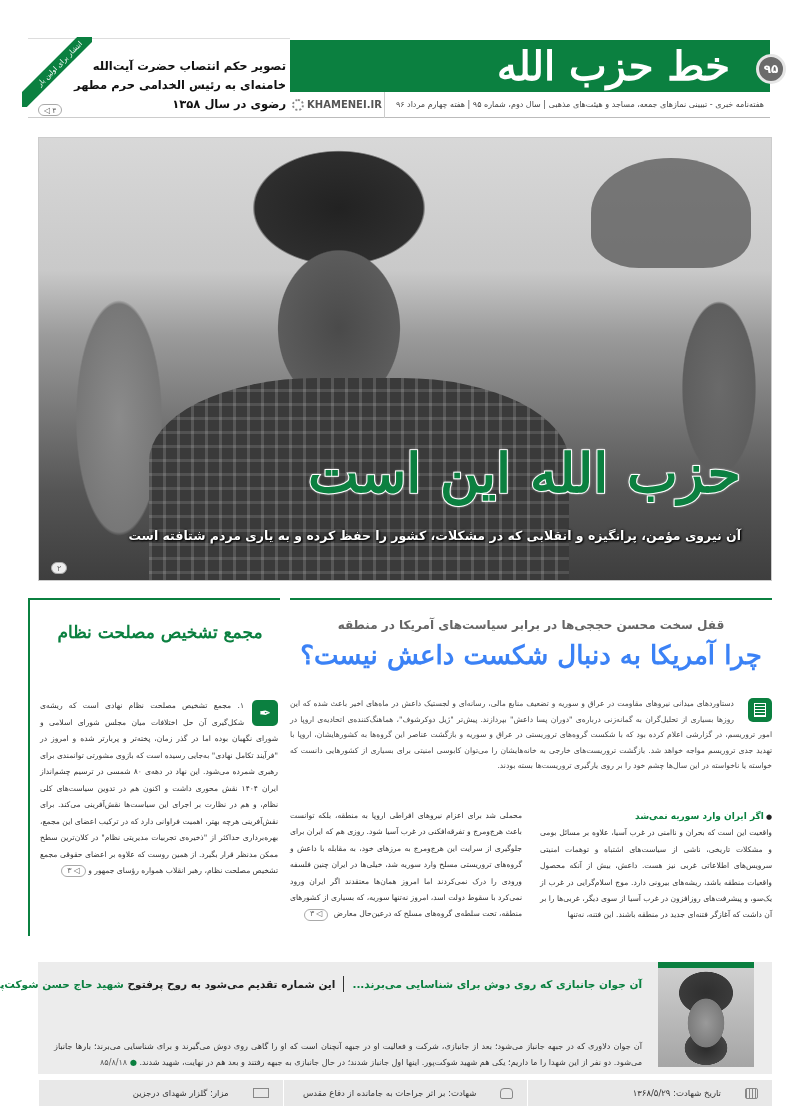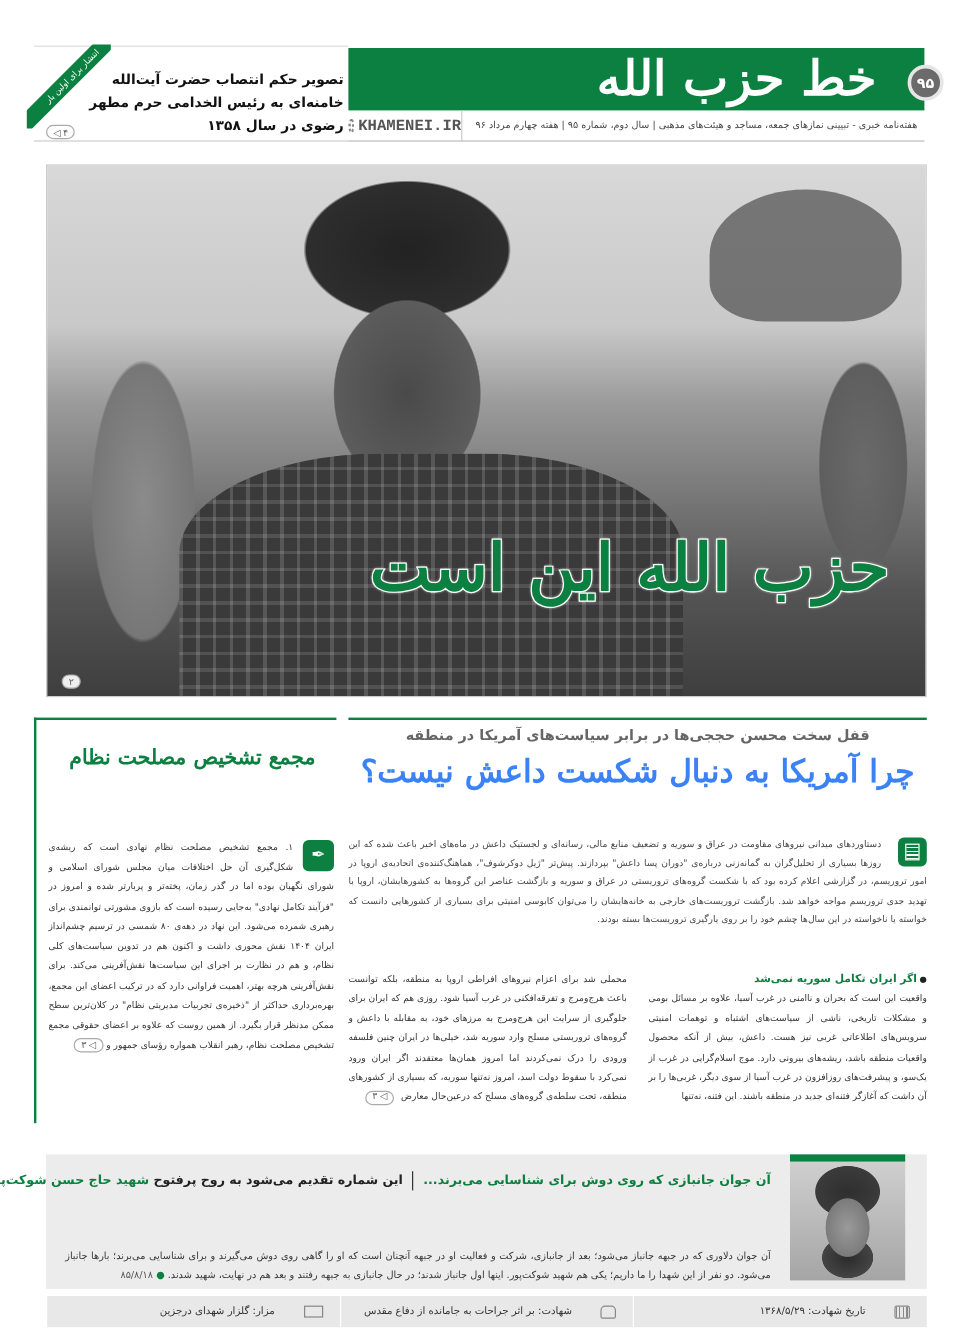--- a/index.html
+++ b/index.html
@@ -5,21 +5,21 @@
   * { box-sizing: border-box; margin: 0; padding: 0; }
   html, body { width: 800px; height: 1116px; background: #ffffff; overflow: hidden; }
   body { font-family: "DejaVu Sans", sans-serif; color: #222; position: relative; direction: rtl; }
 
   
   .masthead { position: absolute; left: 290px; top: 40px; width: 480px; height: 52px; background: #0b8040; }
   .masthead .logo { position: absolute; right: 40px; top: 4px; font-family: "DejaVu Serif", serif; font-weight: bold; font-size: 40px; color: #fff; letter-spacing: -2px; line-height: 44px; }
   .issue-badge { position: absolute; left: 756px; top: 54px; width: 30px; height: 30px; border-radius: 50%; background: #6b6b6b; border: 3px solid #e6e6e6; color: #fff; font-size: 12px; font-weight: bold; display: flex; align-items: center; justify-content: center; }
   .subbar { position: absolute; left: 290px; top: 92px; width: 480px; height: 26px; border-bottom: 1px solid #bbb; display: flex; align-items: center; }
   .subbar .tagline { flex: 1; font-size: 8px; color: #444; padding-right: 6px; white-space: nowrap; overflow: hidden; }
-  .subbar .site { width: 95px; height: 26px; border-right: 1px solid #ccc; display: flex; align-items: center; justify-content: center; gap: 3px; font-size: 13px; font-weight: bold; color: #555; direction: ltr; font-family: Liberation Mono, monospace; }
+  .subbar .site { width: 95px; height: 26px; border-right: 1px solid #ccc; display: flex; align-items: center; justify-content: center; gap: 3px; font-size: 10px; font-weight: bold; color: #555; direction: ltr; }
   .subbar .site .gear { width: 12px; height: 12px; border-radius: 50%; border: 2px dotted #888; }
 
   .top-teaser { position: absolute; left: 28px; top: 38px; width: 262px; height: 80px; border-top: 1px solid #ddd; border-bottom: 1px solid #ccc; }
   .top-teaser .ribbon { position: absolute; left: -6px; top: -2px; width: 70px; height: 70px; overflow: hidden; }
   .top-teaser .ribbon span { position: absolute; left: -22px; top: 20px; width: 120px; transform: rotate(-45deg); background: #0b8040; color: #fff; font-size: 7px; text-align: center; padding: 3px 0; }
   .top-teaser .title { position: absolute; right: 4px; top: 18px; width: 230px; font-size: 11.5px; font-weight: bold; color: #111; line-height: 19px; text-align: right; }
   .pg-ref { display: inline-flex; align-items: center; gap: 2px; border: 1px solid #aaa; border-radius: 8px; padding: 0 5px; font-size: 8px; color: #666; height: 12px; background: #fff; }
 
   
   .hero { position: absolute; left: 38px; top: 137px; width: 734px; height: 444px; overflow: hidden; border: 1px solid #ccc;
@@ -32,21 +32,21 @@
   .hero .trees { position: absolute; right: 20px; top: 20px; width: 160px; height: 110px; border-radius: 50% 50% 30% 30%; background: #555; opacity: .75; }
   .hero .scarf { position: absolute; left: 110px; top: 240px; width: 420px; height: 210px; background:
       repeating-linear-gradient(90deg, rgba(255,255,255,.15) 0 3px, transparent 3px 14px),
       repeating-linear-gradient(0deg, rgba(255,255,255,.12) 0 3px, transparent 3px 14px), #3a3a3a; border-radius: 40% 40% 0 0; }
   .hero .headline { position: absolute; right: 30px; top: 300px; font-family: "DejaVu Serif", serif; font-weight: bold; font-size: 54px; color: #0b8040; -webkit-text-stroke: 2px #fff; paint-order: stroke fill; text-shadow: 0 0 3px #fff, 0 0 2px #fff; line-height: 70px; }
   .hero .subhead { position: absolute; right: 30px; top: 390px; font-size: 12.5px; font-weight: bold; color: #fff; text-shadow: 0 0 3px #000, 1px 1px 2px #000; white-space: nowrap; }
   .hero .pg-ref { position: absolute; left: 12px; top: 424px; background: #eee; }
 
   
   .main-article { position: absolute; left: 290px; top: 598px; width: 482px; height: 180px; border-top: 2px solid #0b8040; }
-  .main-article .kicker { margin-top: 6px; text-align: center; font-size: 12px; font-weight: bold; color: #666; }
+  .main-article .kicker { margin-top: 18px; text-align: center; font-size: 12px; font-weight: bold; color: #666; }
   .main-article .title { margin-top: 8px; text-align: center; font-size: 26px; font-weight: bold; color: #3b82f6; font-family: "DejaVu Serif", serif; }
   .main-article .lead { position: absolute; right: 0; top: 96px; width: 482px; font-size: 7.6px; line-height: 15.5px; color: #444; text-align: justify; }
   .main-article .lead .icon-box { float: right; width: 24px; height: 24px; margin: 2px 0 4px 14px; border-radius: 5px; background: #0b8040; display: flex; align-items: center; justify-content: center; }
   .main-article .lead .icon-box i { width: 12px; height: 14px; border: 1.5px solid #fff; background: repeating-linear-gradient(0deg, #fff 0 1px, transparent 1px 3px); }
 
   .col { position: absolute; font-size: 7.6px; line-height: 16.4px; color: #333; text-align: justify; }
   .col-right { left: 540px; top: 808px; width: 232px; }
   .col-right .subtitle { color: #0b8040; font-weight: bold; font-size: 9px; }
   .col-right .subtitle::before { content: "●"; color: #222; font-size: 7px; margin-left: 2px; }
   .col-mid { left: 290px; top: 808px; width: 232px; }
@@ -104,38 +104,39 @@
   <div class="site">
     <span class="gear"></span>
     <span>KHAMENEI.IR</span>
   </div>
 </div>
 
 <div class="hero">
   <div class="trees"></div>
   <div class="scarf"></div>
   <div class="headline">حزب الله این است</div>
+  <div class="subhead">آن نیروی مؤمن، پرانگیزه و انقلابی که در مشکلات، کشور را حفظ کرده و به یاری مردم شتافته است</div>
   <span class="pg-ref">
     <span>۲</span>
   </span>
 </div>
 
 <div class="main-article">
   <div class="kicker">قفل سخت محسن حججی‌ها در برابر سیاست‌های آمریکا در منطقه</div>
   <div class="title">چرا آمریکا به دنبال شکست داعش نیست؟</div>
   <div class="lead">
     <span class="icon-box">
         <i></i>
       </span>
     <span>دستاوردهای میدانی نیروهای مقاومت در عراق و سوریه و تضعیف منابع مالی، رسانه‌ای و لجستیک داعش در ماه‌های اخیر باعث شده که این روزها بسیاری از تحلیل‌گران به گمانه‌زنی درباره‌ی "دوران پسا داعش" بپردازند. پیش‌تر "ژیل دوکرشوف"، هماهنگ‌کننده‌ی اتحادیه‌ی اروپا در امور تروریسم، در گزارشی اعلام کرده بود که با شکست گروه‌های تروریستی در عراق و سوریه و بازگشت عناصر این گروه‌ها به کشورهایشان، اروپا با تهدید جدی تروریسم مواجه خواهد شد. بازگشت تروریست‌های خارجی به خانه‌هایشان را می‌توان کابوسی امنیتی برای بسیاری از کشورهایی دانست که خواسته یا ناخواسته در این سال‌ها چشم خود را بر روی یارگیری تروریست‌ها بسته بودند.</span>
   </div>
 </div>
 
 <div class="col col-right">
-  <div class="subtitle">اگر ایران تکامل سوریه نمی‌شد</div>
+  <div class="subtitle">اگر ایران وارد سوریه نمی‌شد</div>
   <div>واقعیت این است که بحران و ناامنی در غرب آسیا، علاوه بر مسائل بومی و مشکلات تاریخی، ناشی از سیاست‌های اشتباه و توهمات امنیتی سرویس‌های اطلاعاتی غربی نیز هست. داعش، بیش از آنکه محصول واقعیات منطقه باشد، ریشه‌های بیرونی دارد. موج اسلام‌گرایی در غرب از یک‌سو، و پیشرفت‌های روزافزون در غرب آسیا از سوی دیگر، غربی‌ها را بر آن داشت که آغازگر فتنه‌ای جدید در منطقه باشند. این فتنه، نه‌تنها</div>
 </div>
 
 <div class="col col-mid">
   <span>محملی شد برای اعزام نیروهای افراطی اروپا به منطقه، بلکه توانست باعث هرج‌ومرج و تفرقه‌افکنی در غرب آسیا شود. روزی هم که ایران برای جلوگیری از سرایت این هرج‌ومرج به مرزهای خود، به مقابله با داعش و گروه‌های تروریستی مسلح وارد سوریه شد، خیلی‌ها در ایران چنین فلسفه ورودی را درک نمی‌کردند اما امروز همان‌ها معتقدند اگر ایران ورود نمی‌کرد با سقوط دولت اسد، امروز نه‌تنها سوریه، که بسیاری از کشورهای منطقه، تحت سلطه‌ی گروه‌های مسلح که درعین‌حال معارض</span>
   <span class="pg-ref">
     <span>◁</span>
     <span>۳</span>
   </span>
 </div>

